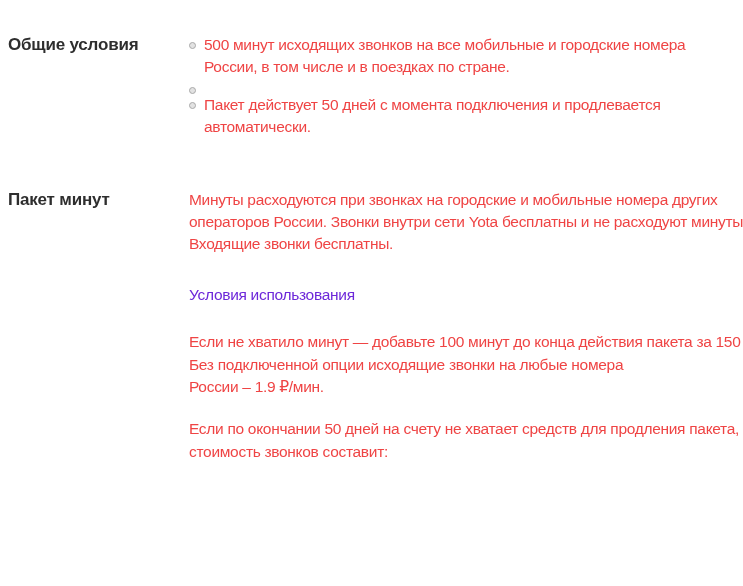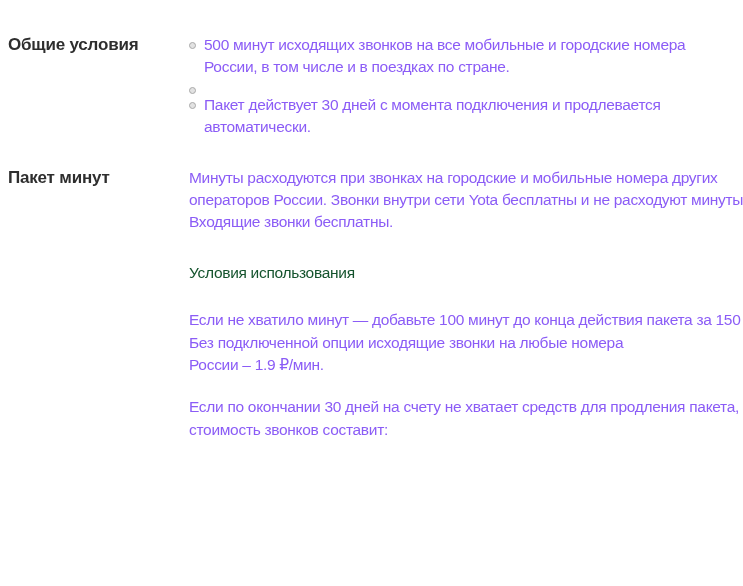--- a/index.html
+++ b/index.html
@@ -16,21 +16,21 @@
   .panel {
     box-sizing: border-box;
     padding-top: 34px;
     width: 613px;
   }
   .section {
     display: flex;
     align-items: flex-start;
   }
   .section + .section {
-    margin-top: 28px;
+    margin-top: 50px;
   }
   .section-left {
     width: 189px;
     flex-shrink: 0;
     box-sizing: border-box;
     padding-left: 8px;
   }
   .section-heading {
     margin: 0;
     font-size: 17px;
@@ -39,27 +39,27 @@
     letter-spacing: -0.2px;
     line-height: 22.4px;
   }
   .section-right {
     flex: 1;
     min-width: 0;
   }
   .text {
     font-size: 15.5px;
     line-height: 22.4px;
-    color: #8b5cf6;
+    color: #ef4444;
     letter-spacing: -0.3px;
     white-space: pre;
     margin: 0;
   }
   .muted {
-    color: #14532d;
+    color: #6d28d9;
   }
   ul.bullets {
     list-style: none;
     margin: 0;
     padding: 0;
   }
   ul.bullets li {
     display: flex;
     align-items: flex-start;
   }
@@ -90,21 +90,21 @@
         <li>
           <span class="dot"></span>
           <span class="text">500 минут исходящих звонков на все мобильные и городские номера
 России, в том числе и в поездках по стране.</span>
         </li>
         <li>
           <span class="dot"></span>
         </li>
         <li>
           <span class="dot"></span>
-          <span class="text">Пакет действует 30 дней с момента подключения и продлевается
+          <span class="text">Пакет действует 50 дней с момента подключения и продлевается
 автоматически.</span>
         </li>
       </ul>
     </div>
   </div>
 
   <div class="section">
     <div class="section-left">
       <h2 class="section-heading">Пакет минут</h2>
     </div>
@@ -112,19 +112,19 @@
       <p class="text">Минуты расходуются при звонках на городские и мобильные номера других
 операторов России. Звонки внутри сети Yota бесплатны и не расходуют минуты.
 Входящие звонки бесплатны.</p>
 
       <p class="text muted mt-sub">Условия использования</p>
 
       <p class="text mt-para">Если не хватило минут — добавьте 100 минут до конца действия пакета за 150 ₽.
 Без подключенной опции исходящие звонки на любые номера
 России – 1.9 ₽/мин.</p>
 
-      <p class="text mt-para2">Если по окончании 30 дней на счету не хватает средств для продления пакета,
+      <p class="text mt-para2">Если по окончании 50 дней на счету не хватает средств для продления пакета,
 стоимость звонков составит:</p>
 
     </div>
   </div>
 
 </div>
 
 </body></html>

